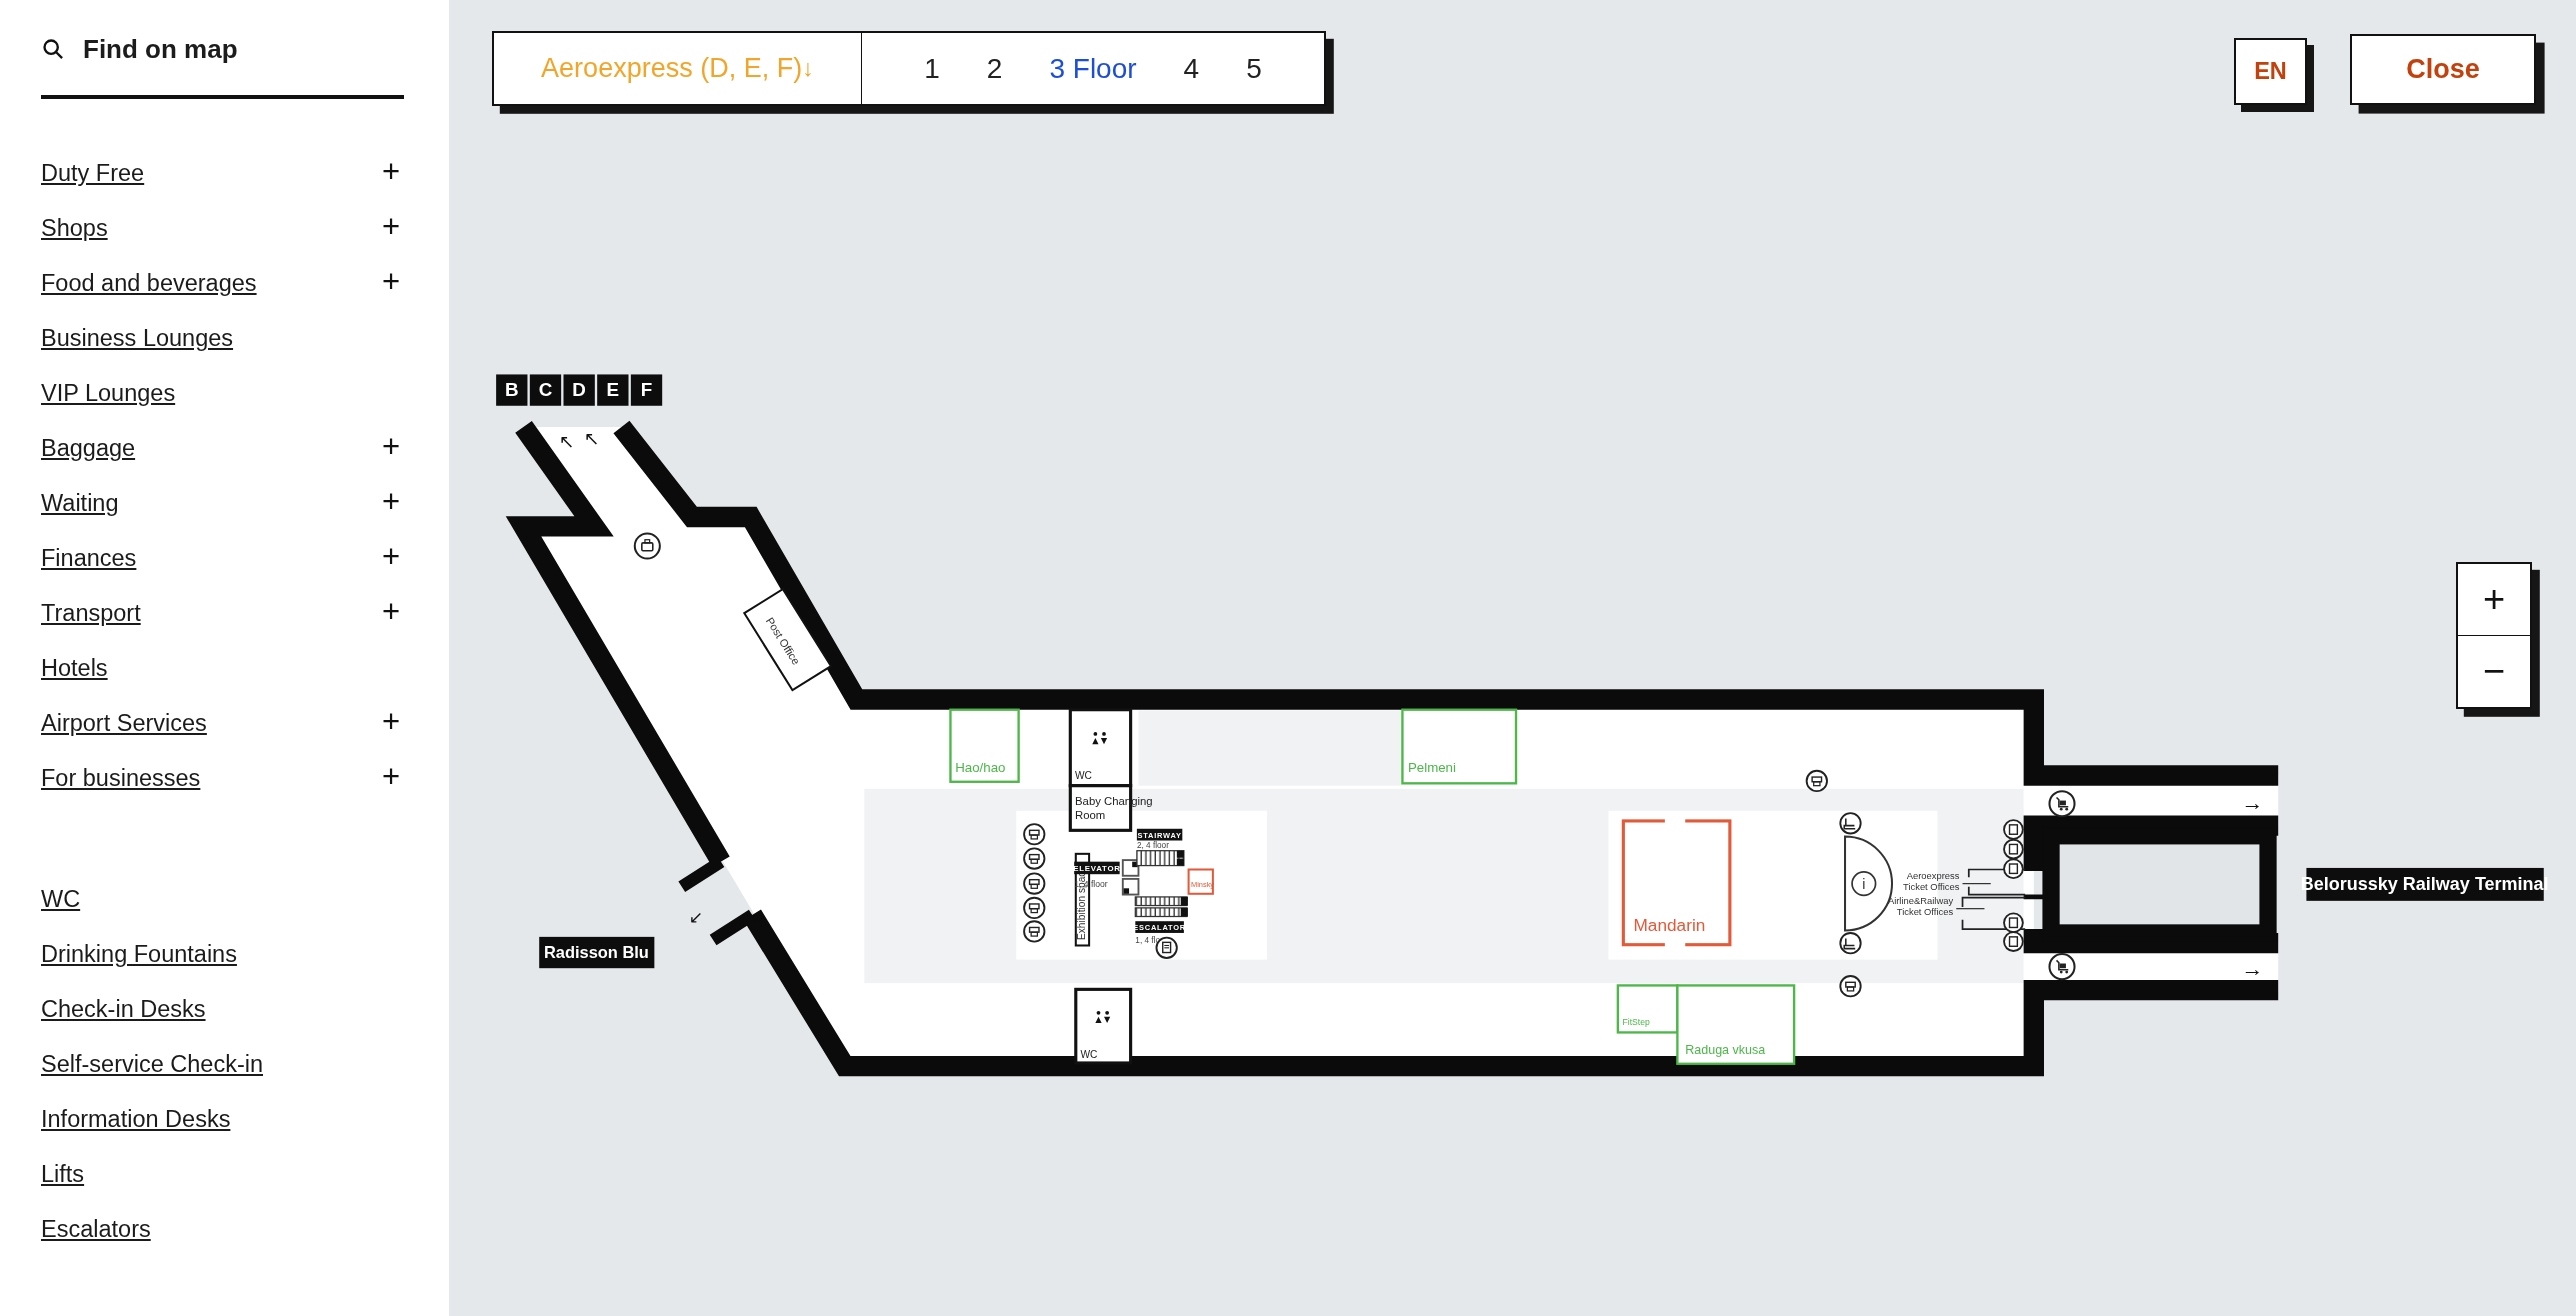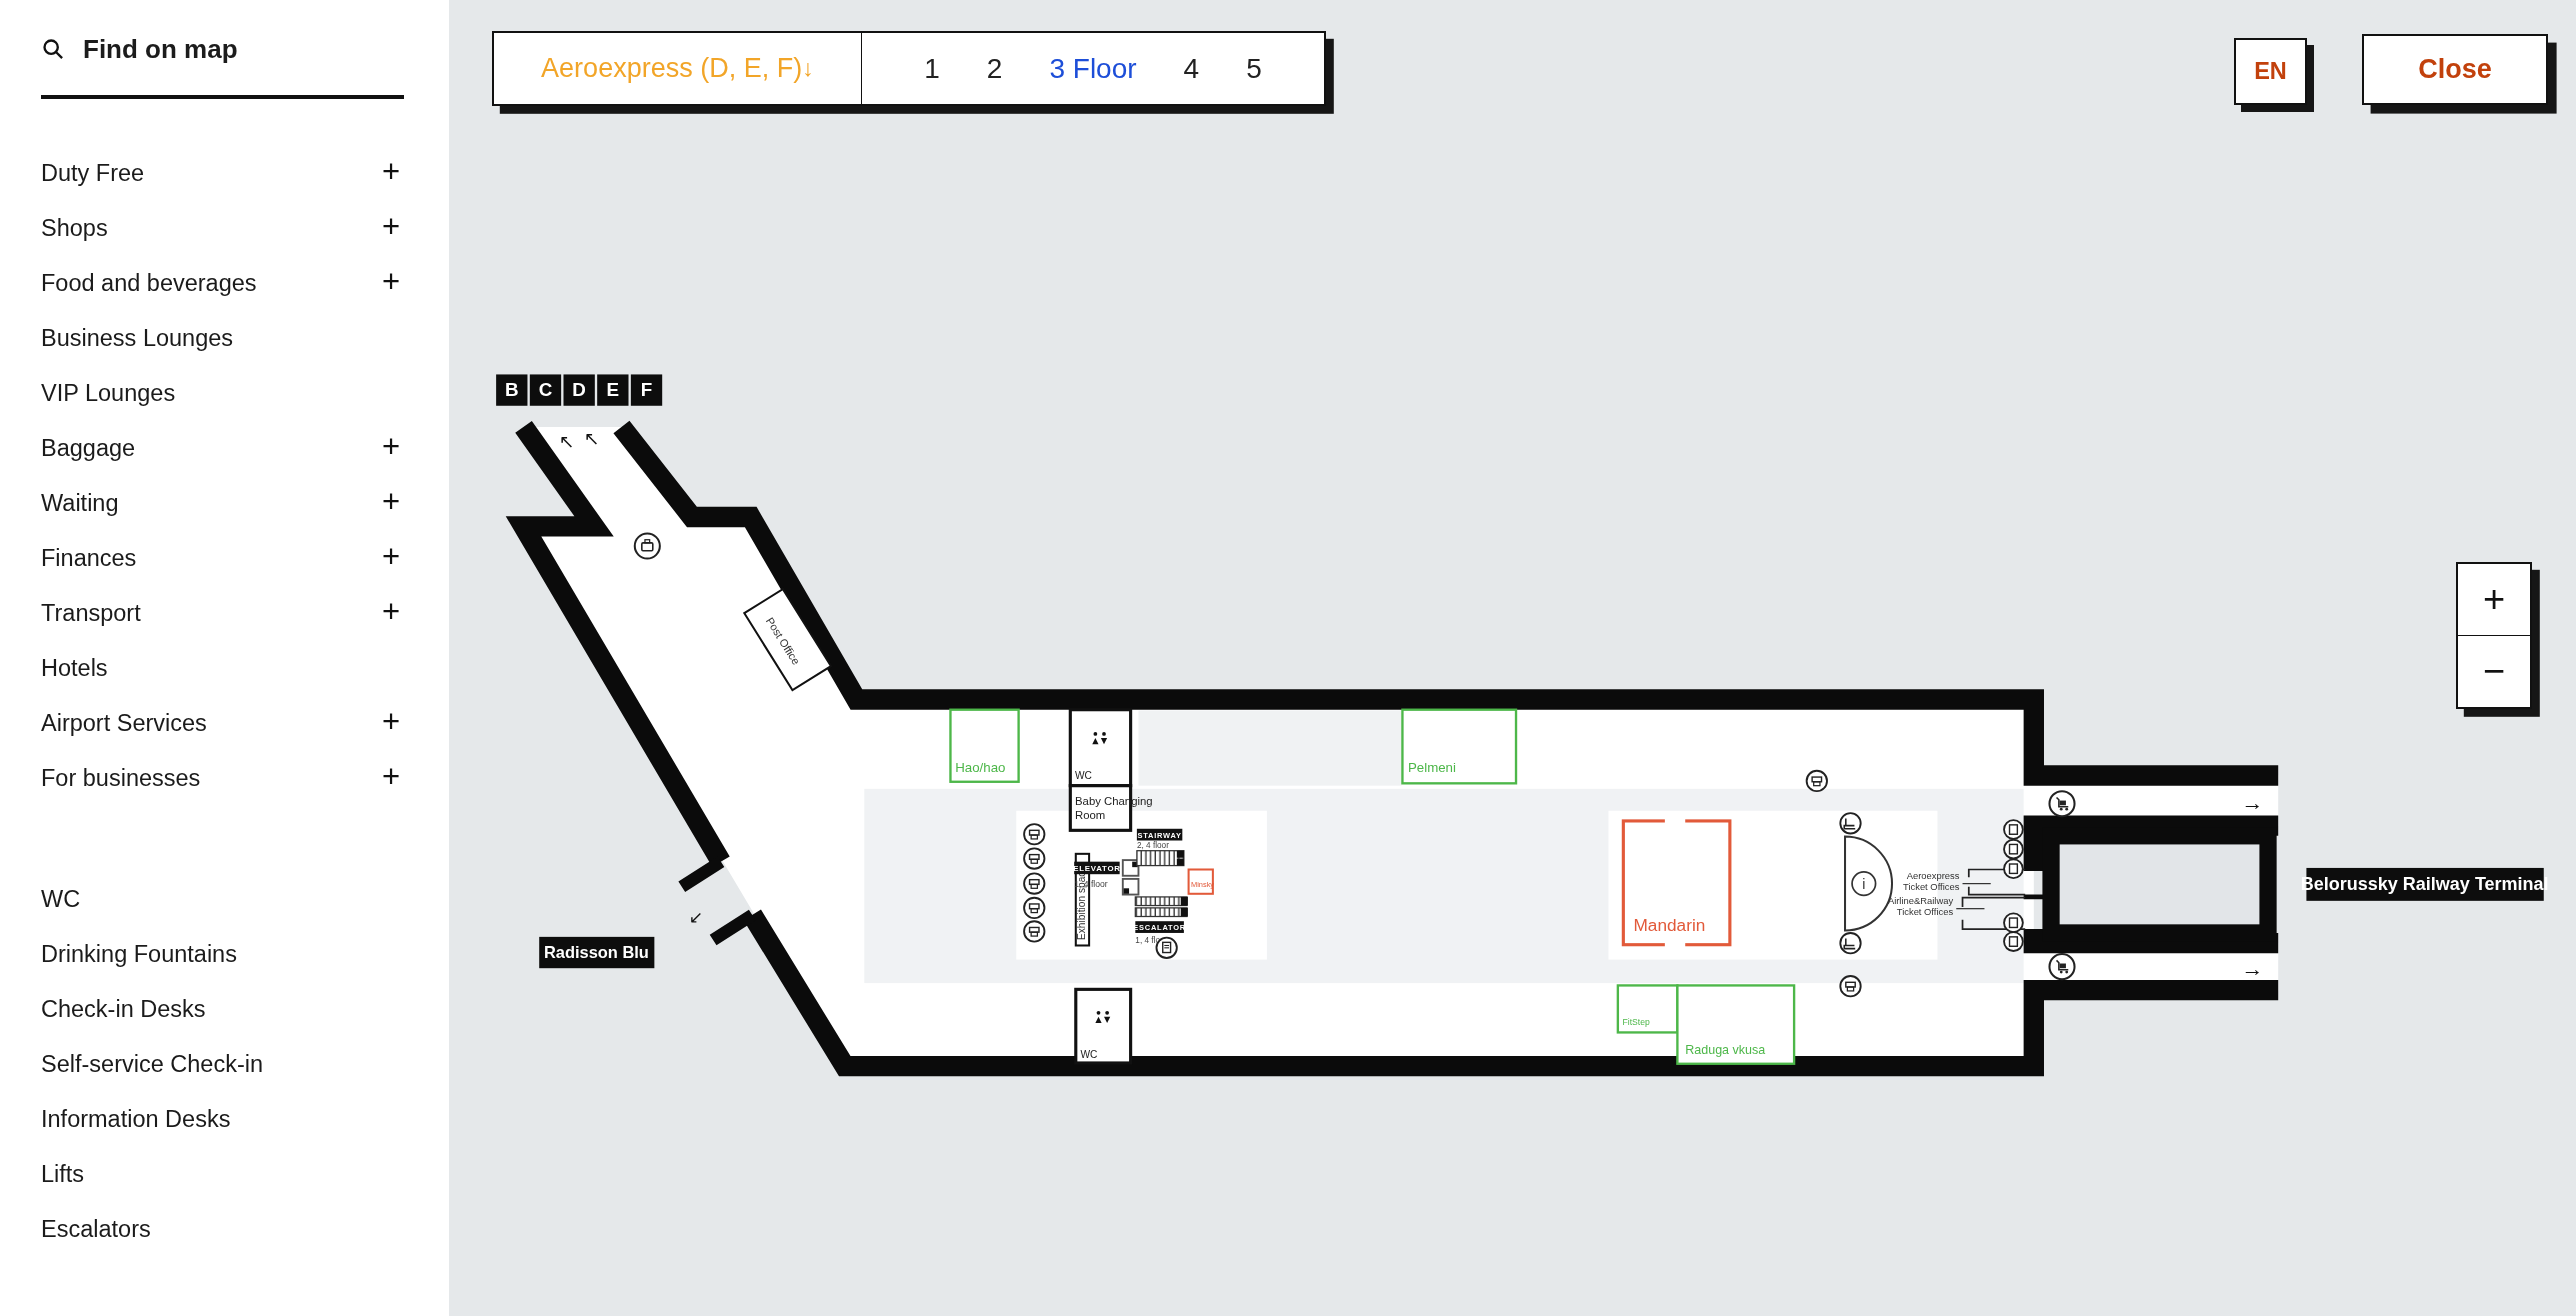--- a/index.html
+++ b/index.html
@@ -21,21 +21,21 @@
   }
   .search-row svg{flex:0 0 auto;}
   .search-label{font-size:26px;color:#1c1c1c;font-weight:bold;}
   .side-divider{height:3.9px;background:#111;margin:30px 45px 0 41px;}
   .cats{margin-top:47px;}
   .cats.facilities{margin-top:66px;}
   .side-item{
     position:relative;height:55px;display:flex;align-items:center;
     padding:0 49px 0 41px;cursor:pointer;
   }
-  .side-item .lbl{font-size:23.5px;color:#1b1b1b;}
+  .side-item .lbl{font-size:23.5px;color:#1b1b1b;text-decoration:underline;}
   .side-item .plus{
     position:absolute;right:49px;top:50%;transform:translateY(-54%);
     font-size:31px;font-weight:300;color:#111;line-height:1;cursor:pointer;
   }
 
   
   .map-area{
     position:absolute;left:449px;top:0;width:2127px;height:1316px;
     background:#e5e8ea;
   }
@@ -58,21 +58,21 @@
   .floor-btn{font-size:28px;color:#222;cursor:pointer;}
   .floor-btn.active{color:#1d4ed8;}
 
   
   .btn{
     position:absolute;background:#fff;border:2.4px solid #111;box-sizing:border-box;
     display:flex;align-items:center;justify-content:center;
     font-weight:700;color:#c2410c;cursor:pointer;
   }
   .btn-en{right:269px;top:38px;width:73px;height:67px;font-size:23.5px;box-shadow:7px 7px 0 #161616;}
-  .btn-close{right:28px;top:34px;width:186px;height:71px;font-size:27px;box-shadow:8.6px 8.6px 0 #161616;}
+  .btn-close{right:40px;top:34px;width:186px;height:71px;font-size:27px;box-shadow:8.6px 8.6px 0 #161616;}
 
   
   .zoomctl{
     position:absolute;left:2007px;top:562px;width:76px;height:147px;
     background:#fff;border:2.4px solid #111;box-sizing:border-box;
     box-shadow:7.8px 7.8px 0 #161616;display:flex;flex-direction:column;
   }
   .zoomctl .zbtn{
     flex:1;display:flex;align-items:center;justify-content:center;
     font-size:38px;font-weight:400;color:#111;cursor:pointer;

